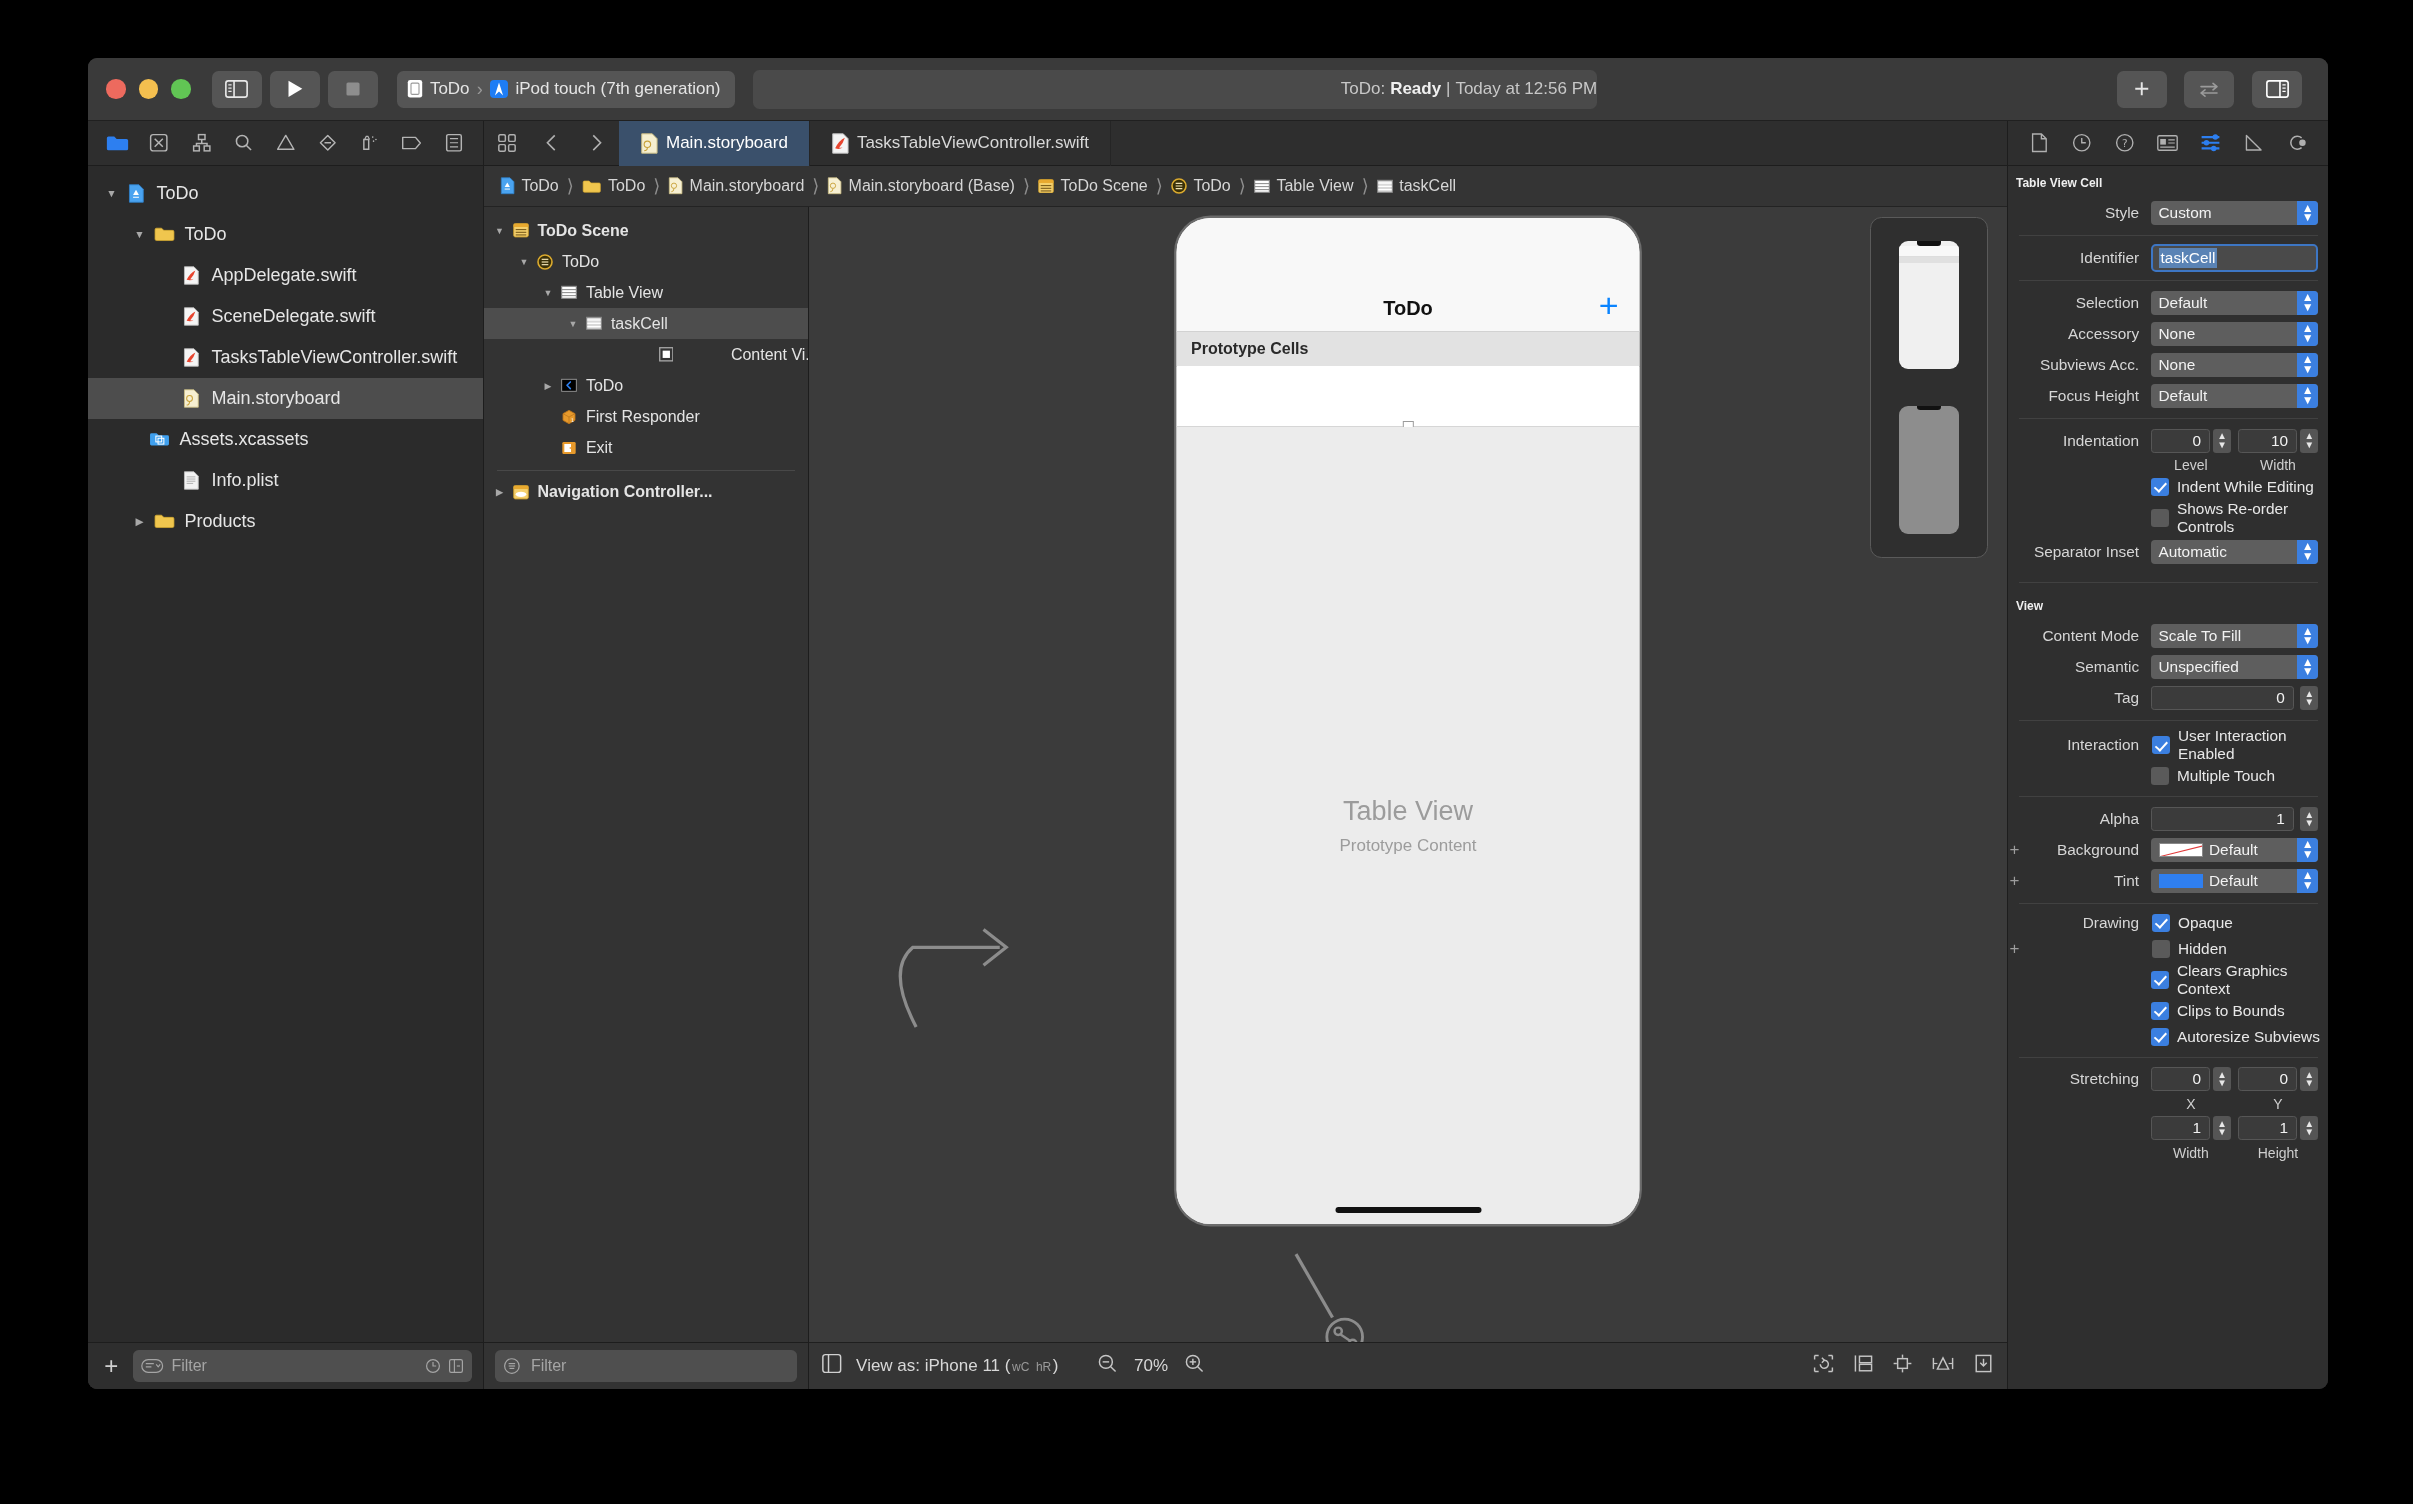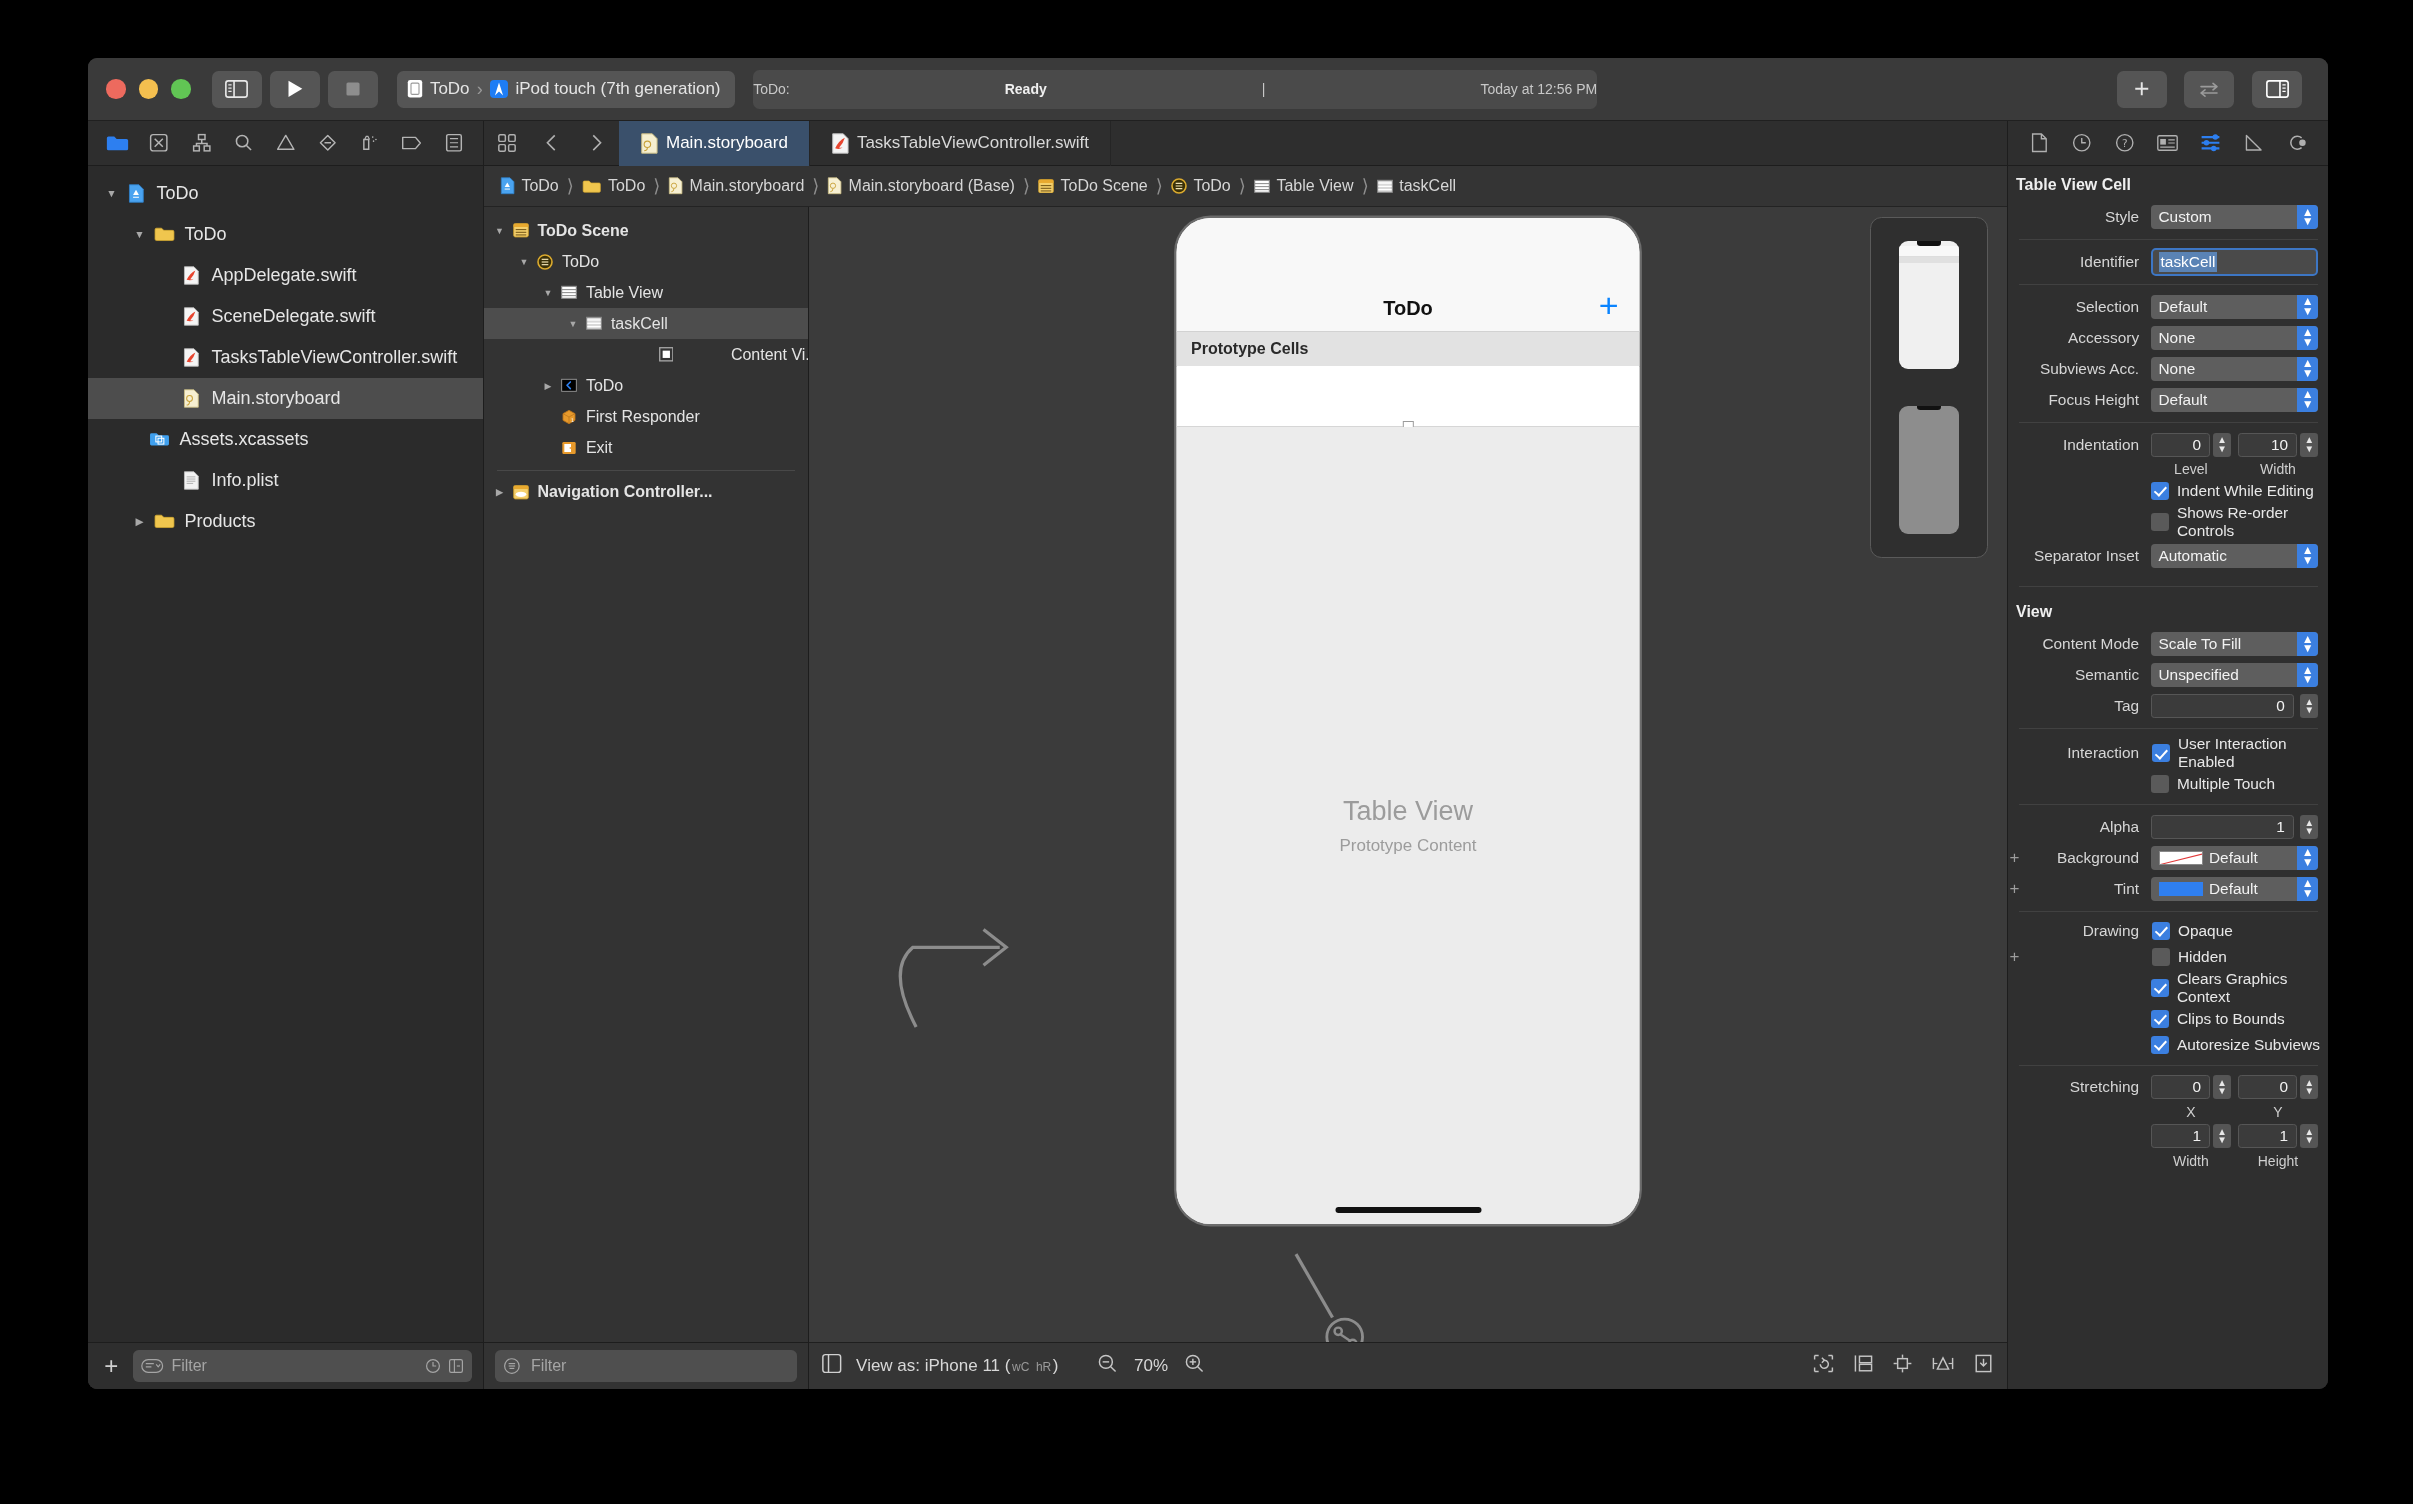--- a/index.html
+++ b/index.html
@@ -58,23 +58,23 @@
     font-size: 17px;
   }
   .chev { color: #9a9a9a; font-size: 18px; }
   .statusbar {
     flex: 0 0 auto;
     width: 844px;
     height: 39px;
     background: #4a4a4a;
     border-radius: 6.5px;
     margin-left: 18px;
-    display: flex; align-items: center; justify-content: space-between;
+    display: flex; align-items: center; justify-content: flex-end;
     color: #c8c8c8;
-    font-size: 14px;
+    font-size: 17px;
     gap: 4.9px;
   }
   .statusbar b { color: #f0f0f0; }
   .toolbar-right { margin-left: auto; display: flex; align-items: center; gap: 9.7px; }
 
   
   .mainrow { flex: 1 1 auto; display: flex; min-height: 0; }
 
   
   .navigator {
@@ -255,21 +255,21 @@
   }
   .insp-tabs {
     height: 45px; flex: 0 0 auto;
     display: flex; align-items: center; justify-content: space-around;
     padding: 0 9.7px;
     border-bottom: 0.8px solid #1d1d1d; background: #2e2e2e;
   }
   .insp-tab { color: #b0b0b0; display: flex; align-items: center; justify-content: center; width: 32px; height: 32px; }
   .insp-tab.active { color: #2d7ff0; }
   .insp-body { flex: 1 1 auto; overflow: hidden; padding: 0 0 0 0; }
-  .sect-title { font-size: 16px; font-weight: bold; color: #efefef; padding: 9.7px 0 8px 8px; }
+  .sect-title { font-size: 12px; font-weight: bold; color: #efefef; padding: 9.7px 0 8px 8px; }
   .row { display: flex; align-items: center; min-height: 31px; padding: 0 9.7px 0 0; gap: 6.5px; }
   .lab { width: 136px; flex: 0 0 136px; text-align: right; font-size: 15.4px; color: #d6d6d6; padding-right: 4.9px; }
   .lab.plusmark { position: relative; }
   .lab.plusmark::before { content: "+"; position: absolute; left: 1.6px; top: 50%; transform: translateY(-50%); color: #9d9d9d; font-size: 17px; }
   .popup {
     flex: 1 1 auto; height: 24px; background: #5e5e5e; border-radius: 4px;
     display: flex; align-items: center; padding-left: 8px;
     font-size: 15.4px; color: #f2f2f2; position: relative;
   }
   .popup .stepicon {

